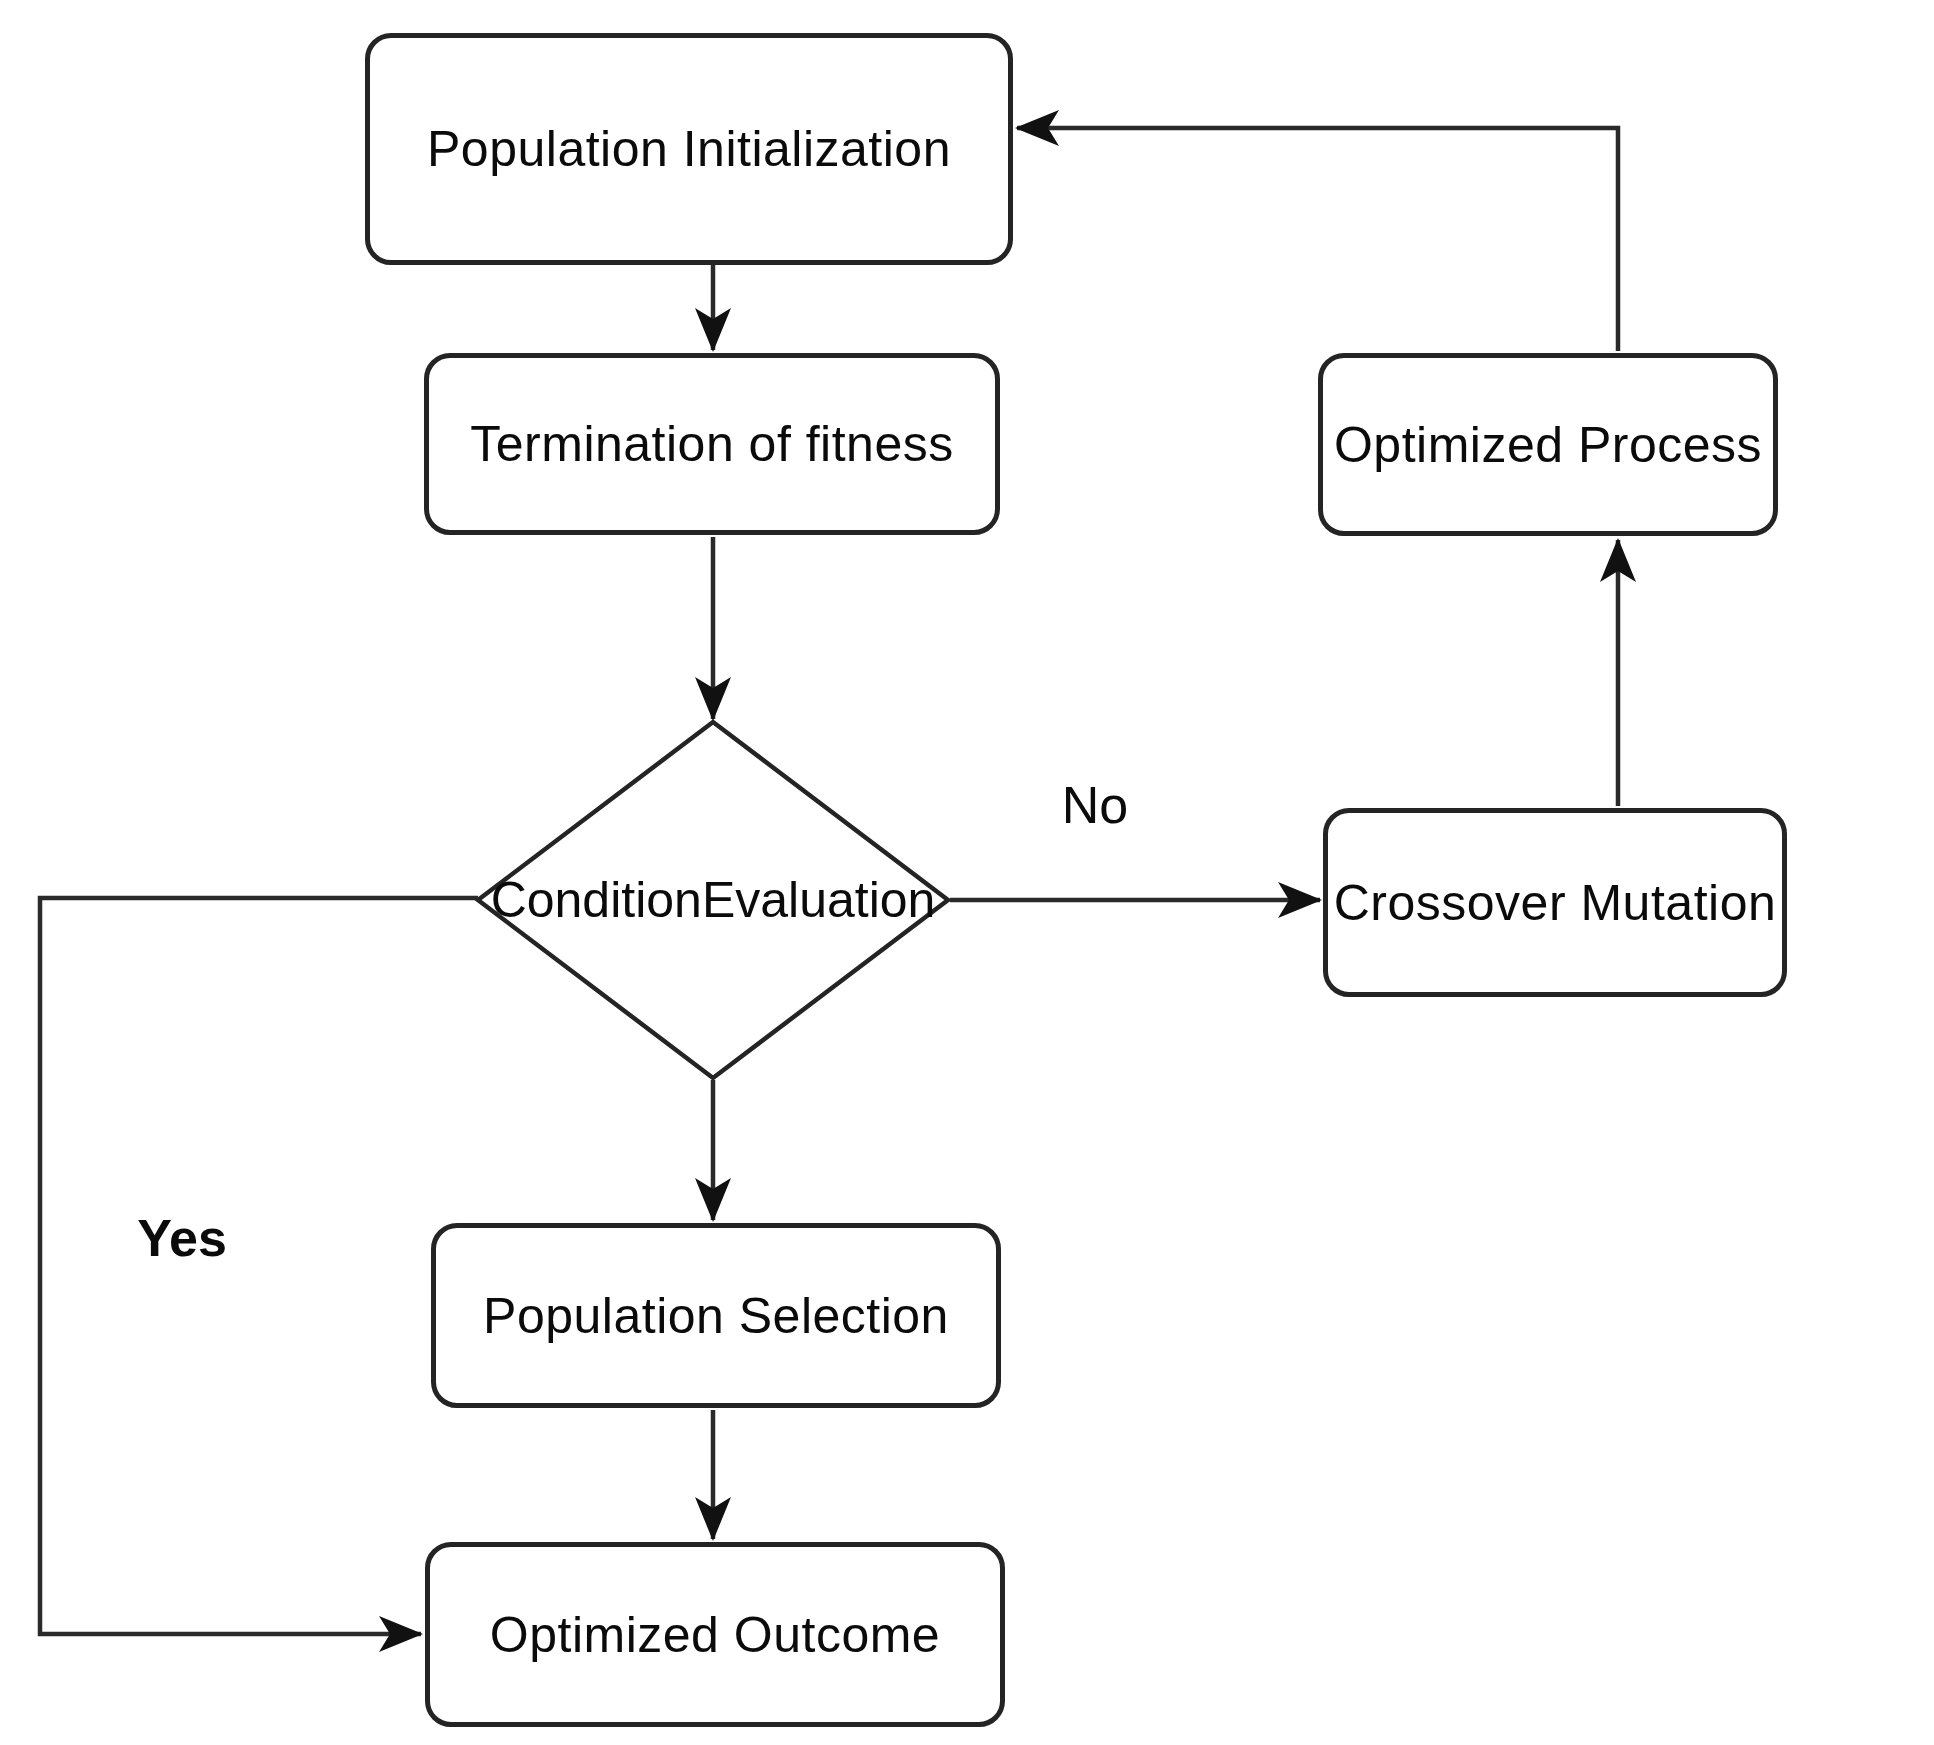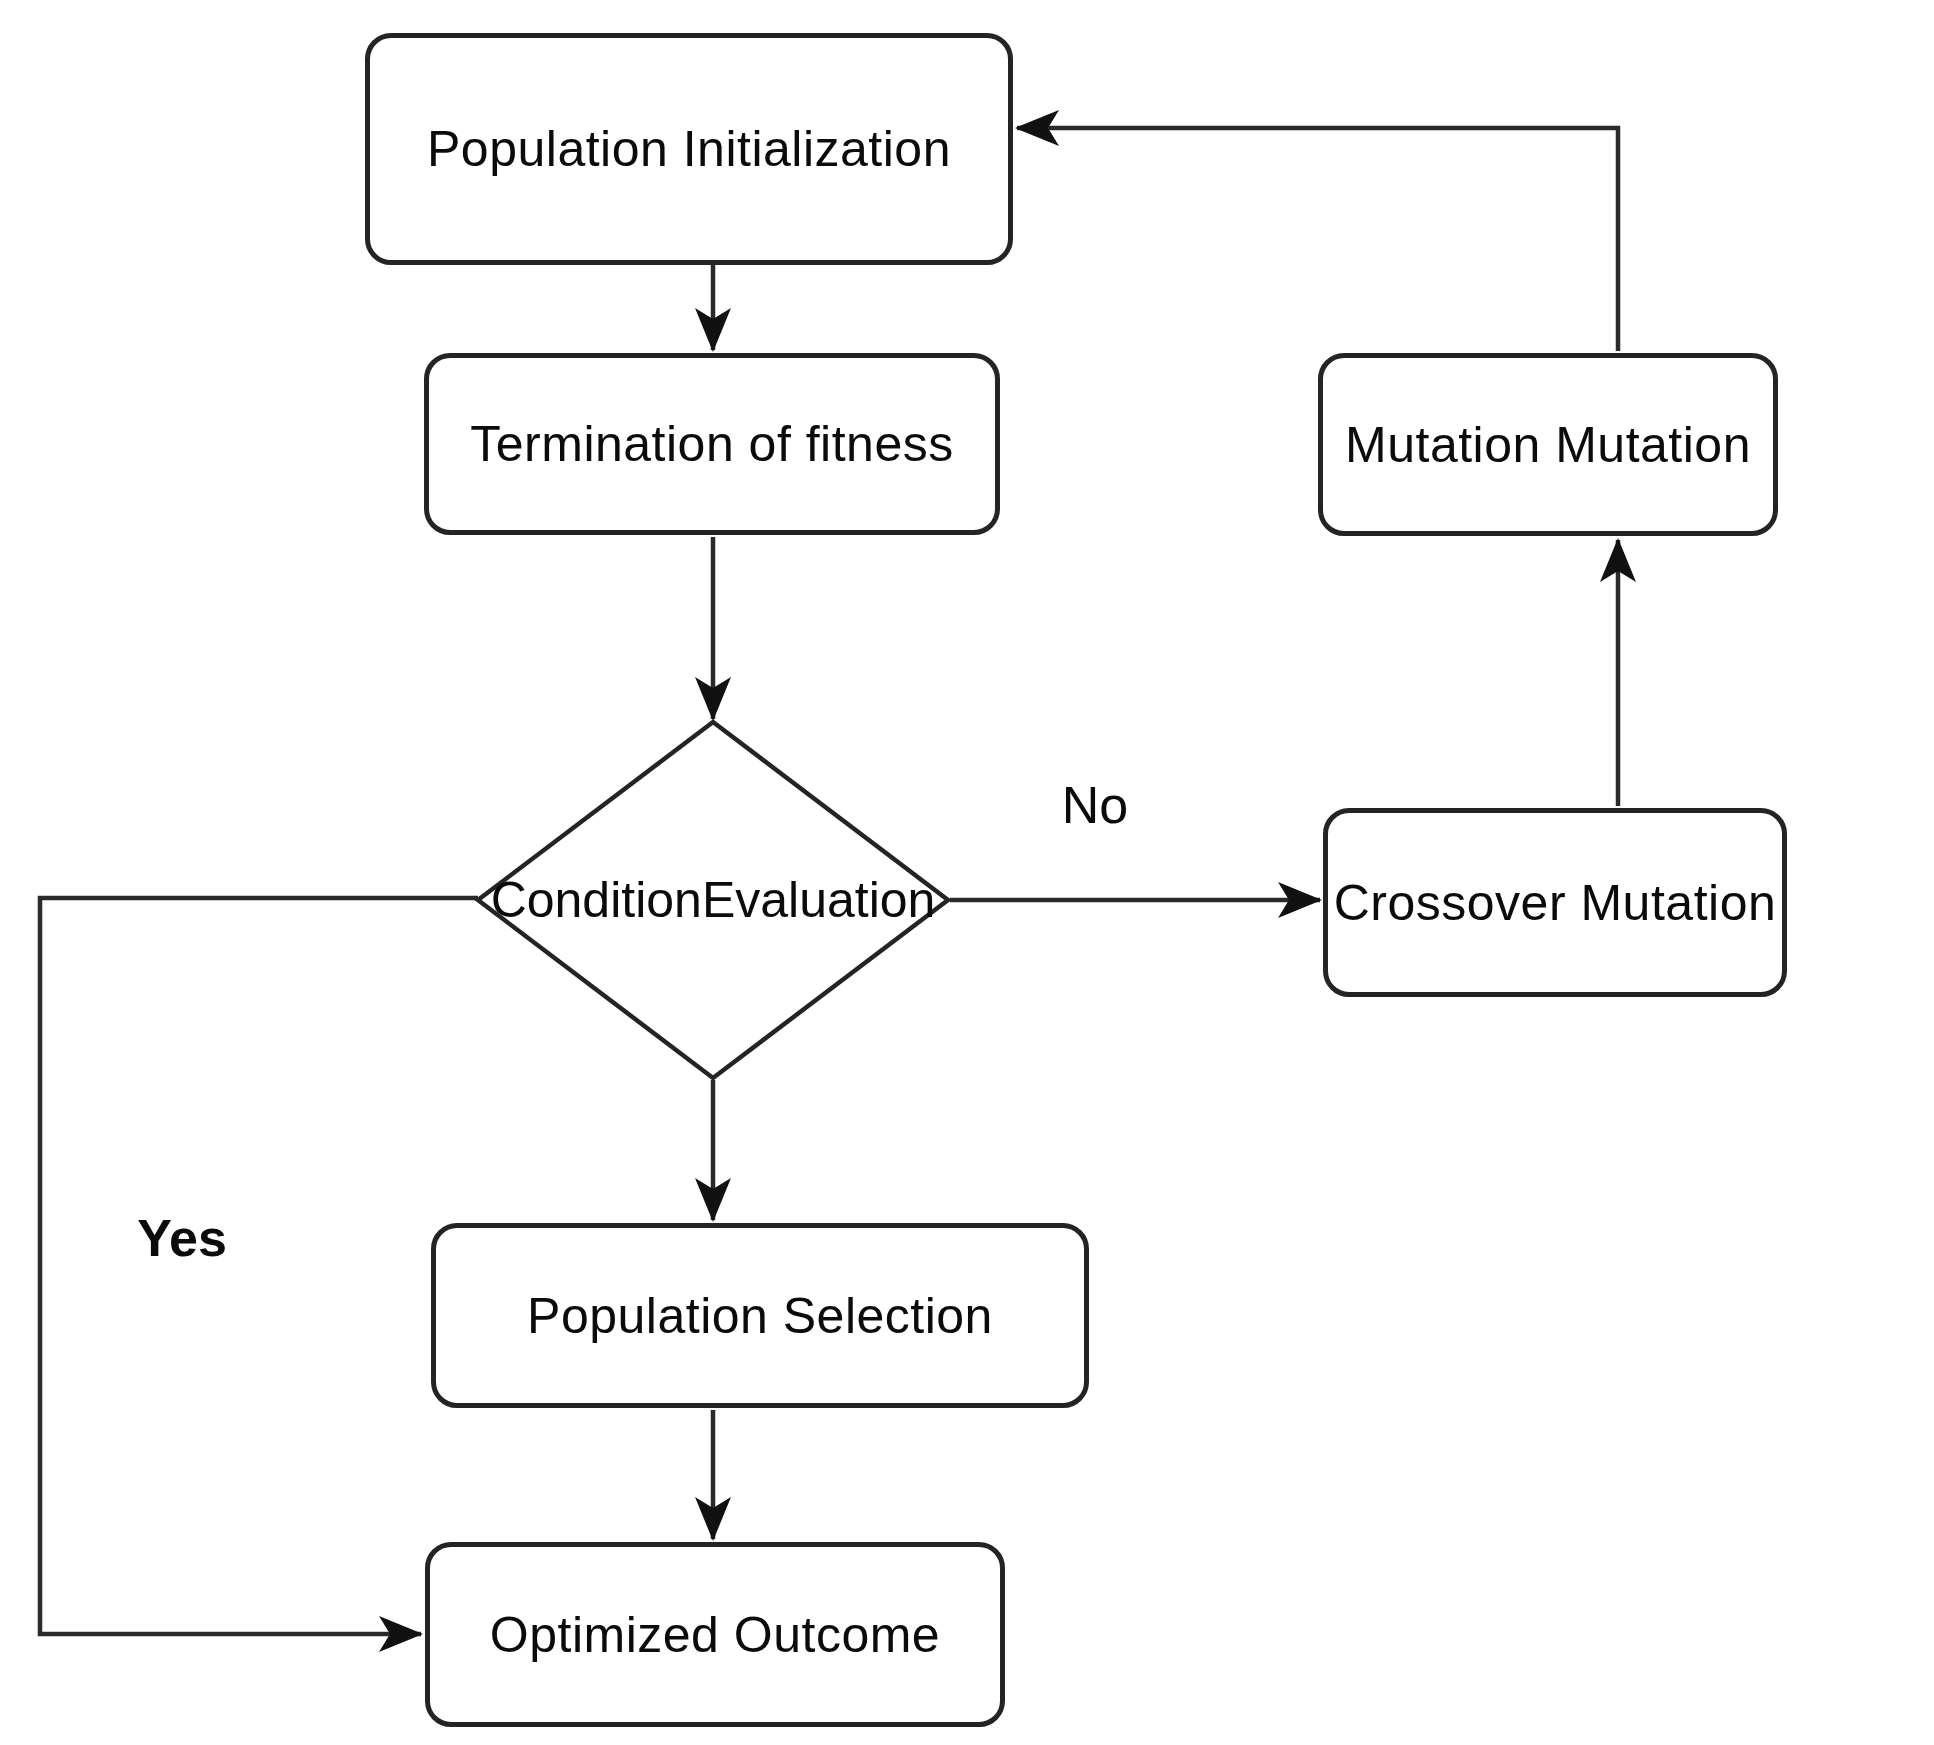--- a/index.html
+++ b/index.html
@@ -100,33 +100,33 @@
 
   <div class="node" style="left:424px; top:353px; width:576px; height:182px;">
     <span>Termination of fitness</span>
   </div>
 
   <div class="diamond-label" style="left:513px; top:790px; width:400px; height:220px;">
     <span>Condition</span>
     <span>Evaluation</span>
   </div>
 
-  <div class="node" style="left:431px; top:1223px; width:658px; height:185px;">
+  <div class="node" style="left:431px; top:1223px; width:570px; height:185px;">
     <span>Population Selection</span>
   </div>
 
   <div class="node" style="left:425px; top:1542px; width:580px; height:185px;">
     <span>Optimized Outcome</span>
   </div>
 
   <div class="node" style="left:1323px; top:808px; width:464px; height:189px;">
     <span>Crossover Mutation</span>
   </div>
 
   <div class="node" style="left:1318px; top:353px; width:460px; height:183px;">
-    <span>Mutation Mutation</span>
+    <span>Optimized Process</span>
   </div>
 
   <div class="edge-label" style="left:1040px; top:775px; width:110px;">No</div>
 
   <div class="edge-label" style="left:112px; top:1208px; width:140px;font-weight:bold;">Yes</div>
 
 </div>
 
 </body></html>

